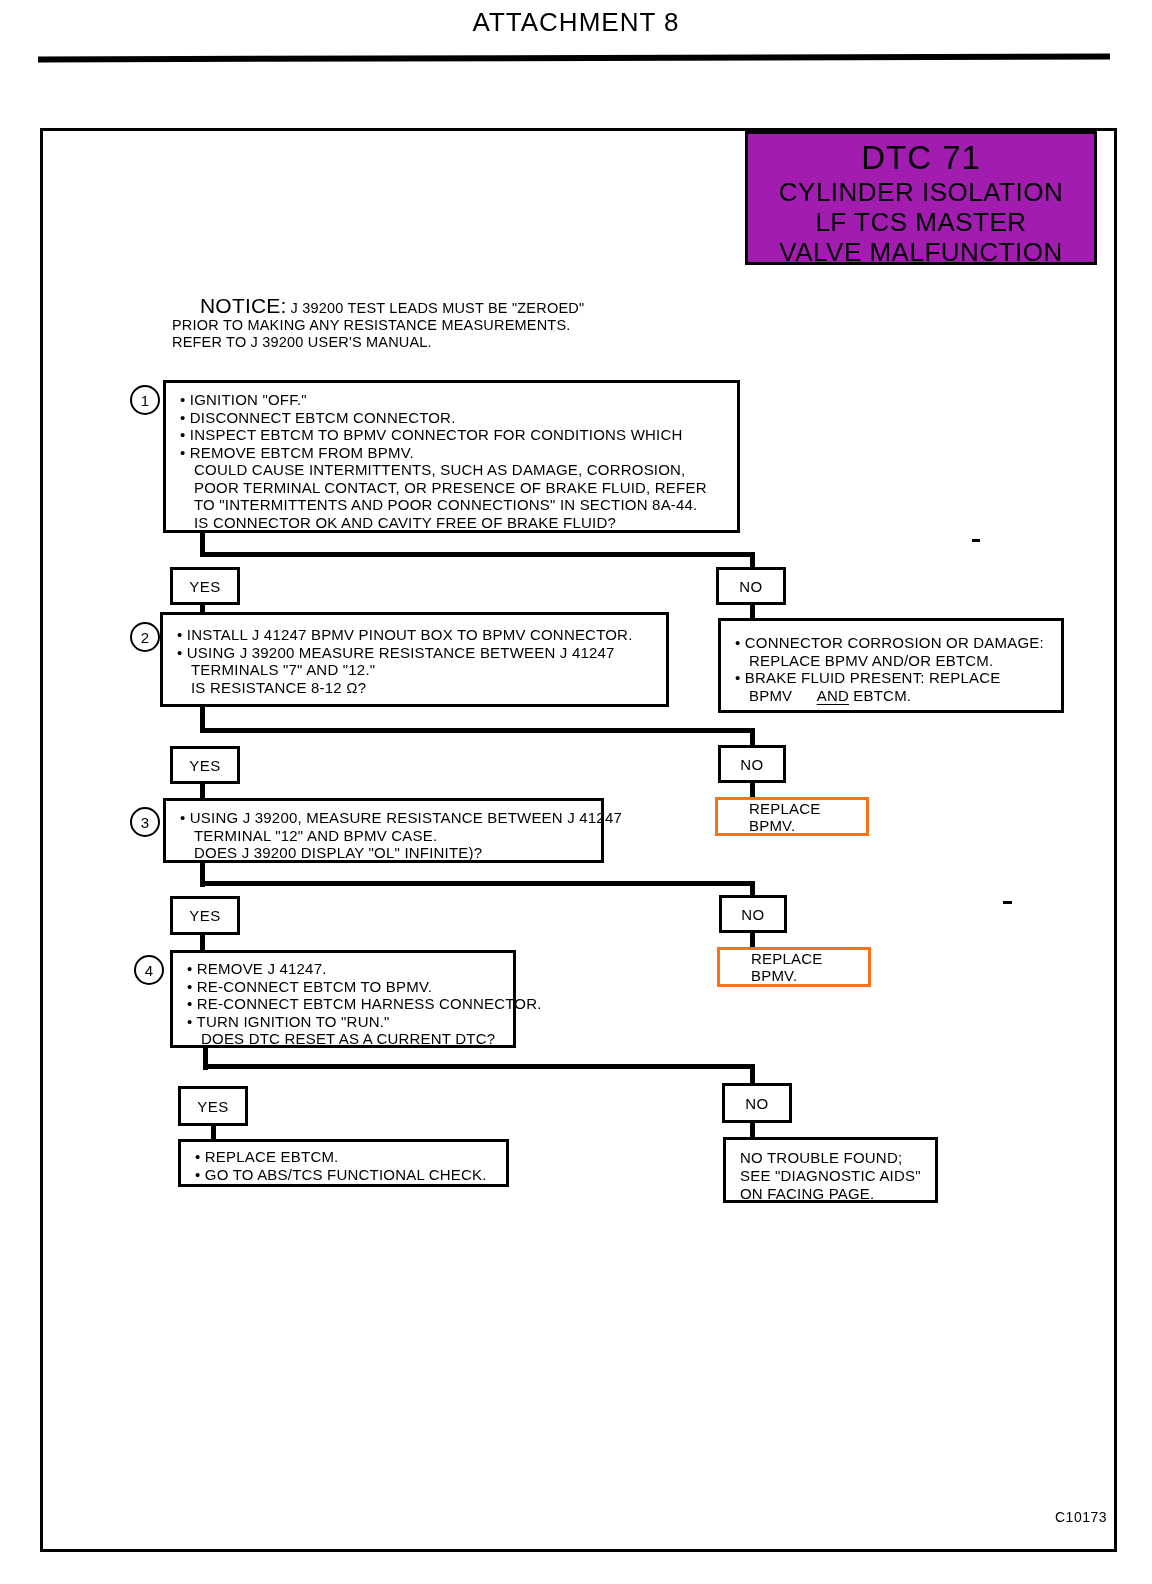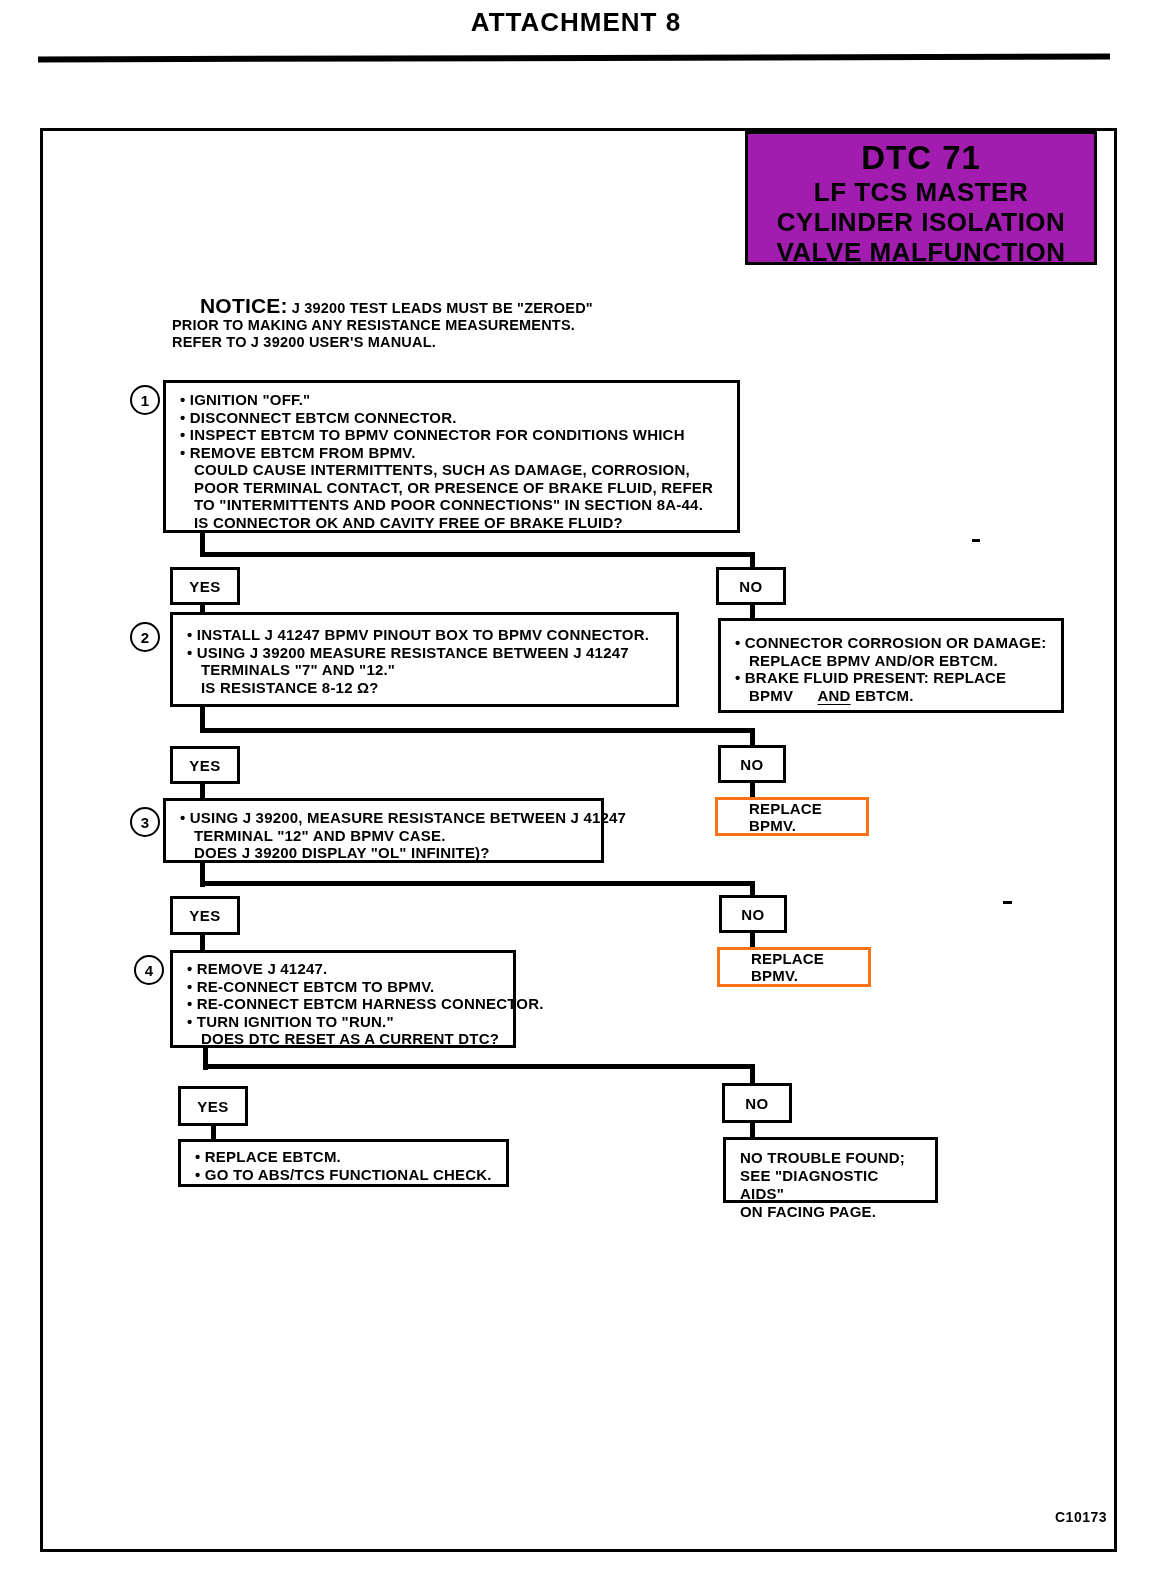--- a/index.html
+++ b/index.html
@@ -1,18 +1,18 @@
 <!DOCTYPE html>
 <html><head>
 <meta charset="utf-8">
 <style>
   html,body { margin:0; padding:0; background:#ffffff; }
   .page {
     position:relative; width:1152px; height:1584px; background:#ffffff;
-    font-family:"Liberation Sans", sans-serif; font-weight:bold; color:#000;
+    font-family:"Liberation Sans", sans-serif; font-weight:normal; color:#000;
     overflow:hidden;
   }
   .hdr {
     position:absolute; left:0; top:7px; width:100%; text-align:center;
     font-size:26px; letter-spacing:1px;
   }
   .rule { position:absolute; background:#000; }
   .frame { position:absolute; border:3px solid #000; }
   .stepbox {
     position:absolute; border:3px solid #000; background:#fff;
@@ -55,22 +55,22 @@
 
 <div class="page">
 
   <div class="hdr">ATTACHMENT 8</div>
   <div class="rule" style="left:38px; top:55px; width:1072px; height:6px; transform:rotate(-0.15deg);"></div>
 
   <div class="frame" style="left:40px; top:128px; width:1071px; height:1418px;"></div>
 
   <div class="dtcbox" style="left:745px; top:131px; width:352px; height:134px;">
     <div class="dtc1">DTC 71</div>
+    <div class="dtcn">CYLINDER ISOLATION</div>
     <div class="dtcn">LF TCS MASTER</div>
-    <div class="dtcn">CYLINDER ISOLATION</div>
     <div class="dtcn">VALVE MALFUNCTION</div>
   </div>
 
   <div class="notice" style="left:172px; top:297px; width:500px;">
     <div style="white-space:nowrap;">
       <span class="notice-label">NOTICE:</span><span>J 39200 TEST LEADS MUST BE "ZEROED"</span>
     </div>
     <div>PRIOR TO MAKING ANY RESISTANCE MEASUREMENTS.</div>
     <div>REFER TO J 39200 USER'S MANUAL.</div>
   </div>
@@ -97,21 +97,21 @@
   </div>
   <div class="yn" style="left:716px; top:567px; width:70px; height:38px;">
     <span>NO</span>
   </div>
   <div class="conn" style="left:200px; top:605px; width:5px; height:9px;"></div>
   <div class="conn" style="left:750px; top:605px; width:5px; height:15px;"></div>
 
   <div class="circ" style="left:130px; top:622px;">
     <span>2</span>
   </div>
-  <div class="stepbox" style="left:170px; top:612px; width:509px; height:95px; padding-top:11px;">
+  <div class="stepbox" style="left:160px; top:612px; width:509px; height:95px; padding-top:11px;">
     <div class="bl">INSTALL J 41247 BPMV PINOUT BOX TO BPMV CONNECTOR.</div>
     <div class="bl">USING J 39200 MEASURE RESISTANCE BETWEEN J 41247</div>
     <div class="cl">TERMINALS "7" AND "12."</div>
     <div class="cl">IS RESISTANCE 8-12 Ω?</div>
   </div>
 
   <div class="stepbox" style="left:718px; top:618px; width:346px; height:95px; padding-top:13px;">
     <div class="bl">CONNECTOR CORROSION OR DAMAGE:</div>
     <div class="cl">REPLACE BPMV AND/OR EBTCM.</div>
     <div class="bl">BRAKE FLUID PRESENT: REPLACE</div>

